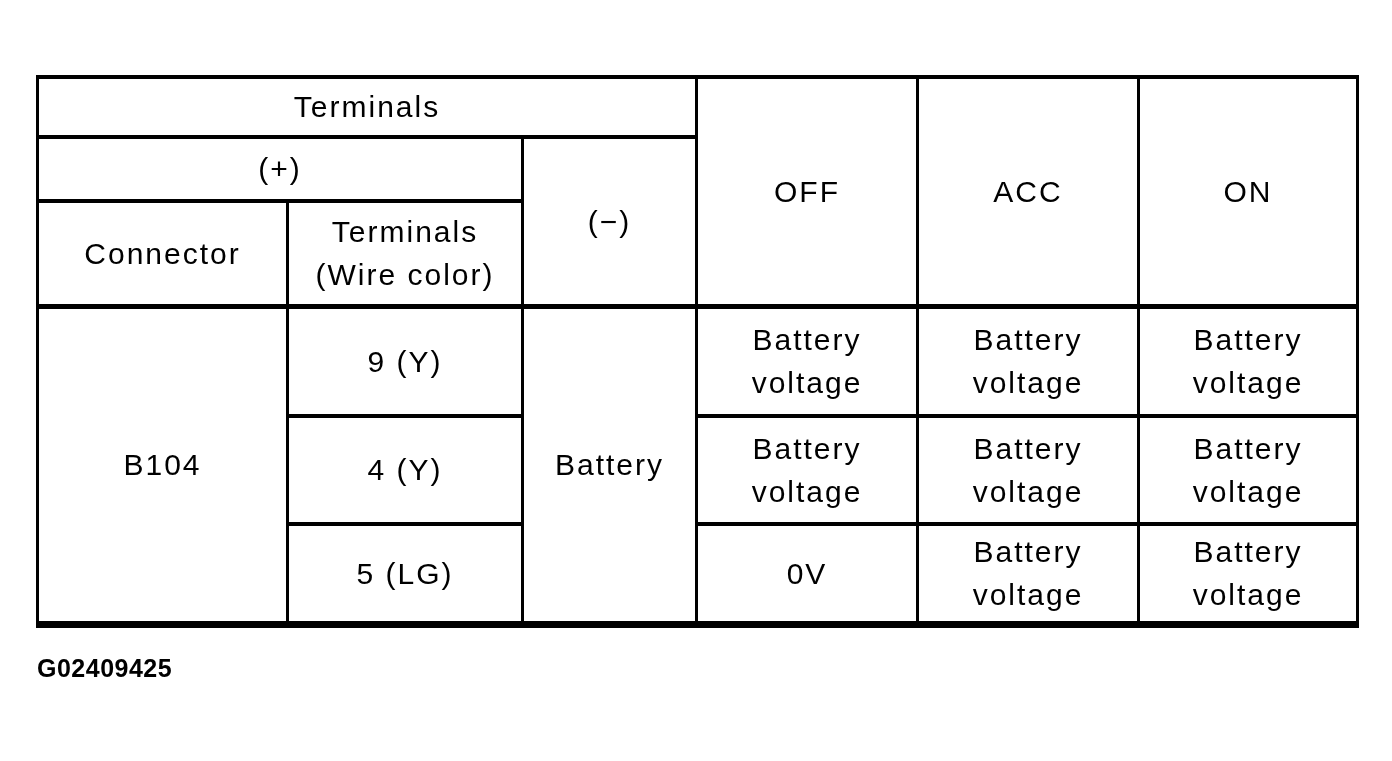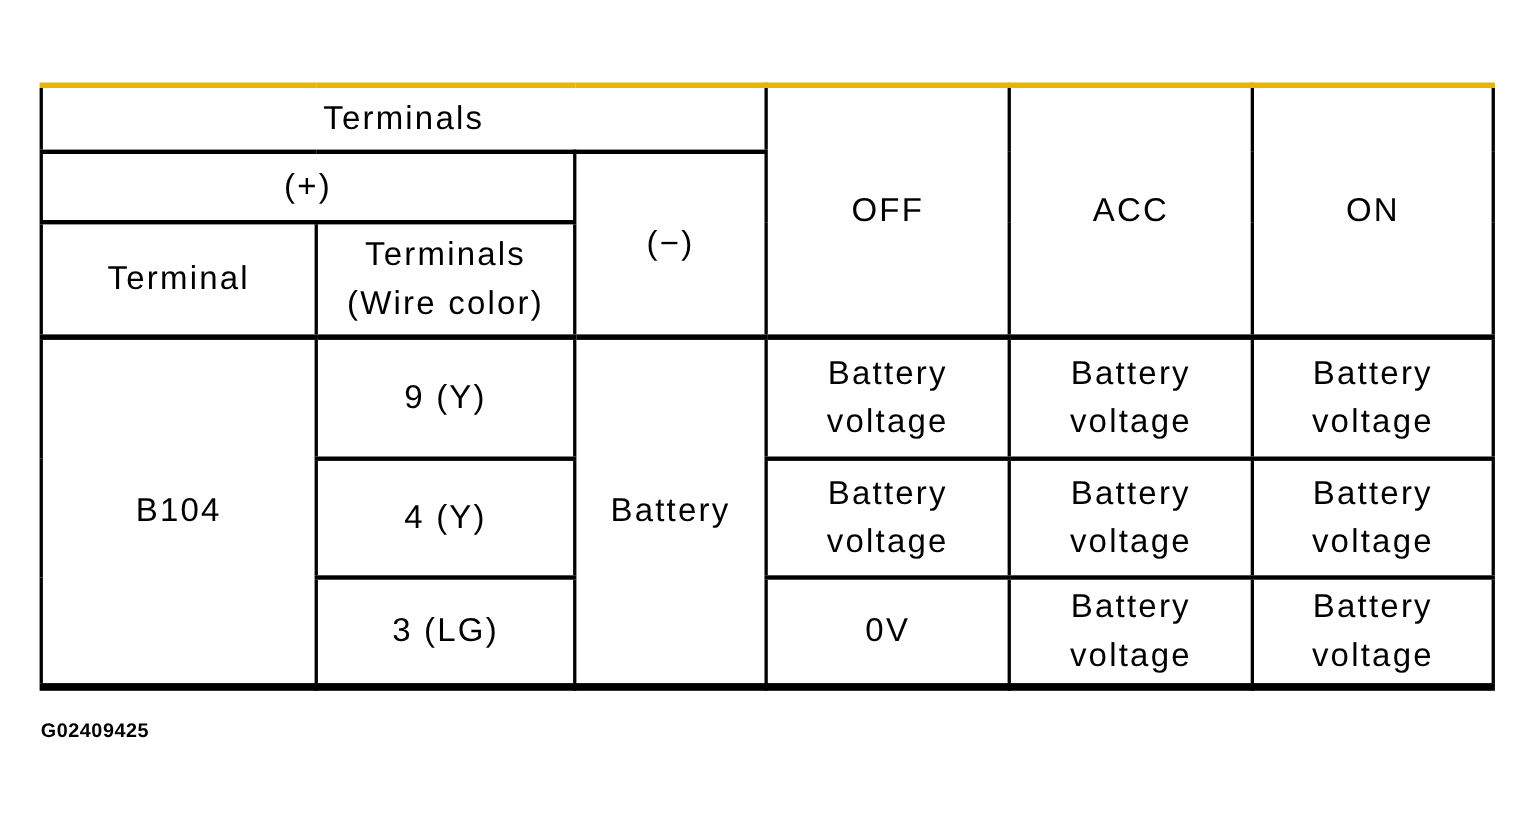--- a/index.html
+++ b/index.html
@@ -15,21 +15,21 @@
     position: relative;
     width: 1392px;
     height: 761px;
     background: #ffffff;
   }
   table.spec-table {
     border-collapse: collapse;
     table-layout: fixed;
     width: 1320px;
     margin: 75px 0 0 36px;
-    border-top: 5px solid #eab308;
+    border-top: 2px solid #eab308;
     border-bottom: 7px solid #000000;
   }
   table.spec-table td {
     border: 3px solid #000000;
     border-top-width: 4px;
     border-bottom-width: 4px;
     text-align: center;
     vertical-align: middle;
     white-space: pre-line;
     font-size: 30px;
@@ -43,21 +43,21 @@
   td.edge-r { border-right: 0 none; }
   tr.body-first td { border-top-width: 5px; }
   tr.r1 { height: 60px; }
   tr.r2 { height: 64px; }
   tr.r3 { height: 105px; }
   tr.r4 { height: 110px; }
   tr.r5 { height: 108px; }
   tr.r6 { height: 100px; }
   .caption {
     margin: 26px 0 0 37px;
-    font-size: 18px;
+    font-size: 25px;
     font-weight: bold;
     letter-spacing: 0.5px;
     color: #000000;
   }
 </style>
 </head>
 <body>
 
 <div class="page">
 
@@ -75,21 +75,21 @@
         <td colspan="3" class="edge-l">Terminals</td>
         <td rowspan="3">OFF</td>
         <td rowspan="3">ACC</td>
         <td rowspan="3" class="edge-r">ON</td>
       </tr>
       <tr class="r2">
         <td colspan="2" class="edge-l">(+)</td>
         <td rowspan="2">(−)</td>
       </tr>
       <tr class="r3">
-        <td class="edge-l">Terminal</td>
+        <td class="edge-l">Connector</td>
         <td>Terminals
 (Wire color)</td>
       </tr>
       <tr class="r4 body-first">
         <td rowspan="3" class="edge-l">B104</td>
         <td>9 (Y)</td>
         <td rowspan="3">Battery</td>
         <td>Battery
 voltage</td>
         <td>Battery
@@ -100,21 +100,21 @@
       <tr class="r5">
         <td>4 (Y)</td>
         <td>Battery
 voltage</td>
         <td>Battery
 voltage</td>
         <td class="edge-r">Battery
 voltage</td>
       </tr>
       <tr class="r6">
-        <td>3 (LG)</td>
+        <td>5 (LG)</td>
         <td>0V</td>
         <td>Battery
 voltage</td>
         <td class="edge-r">Battery
 voltage</td>
       </tr>
     </tbody>
   </table>
 
   <div class="caption">G02409425</div>

